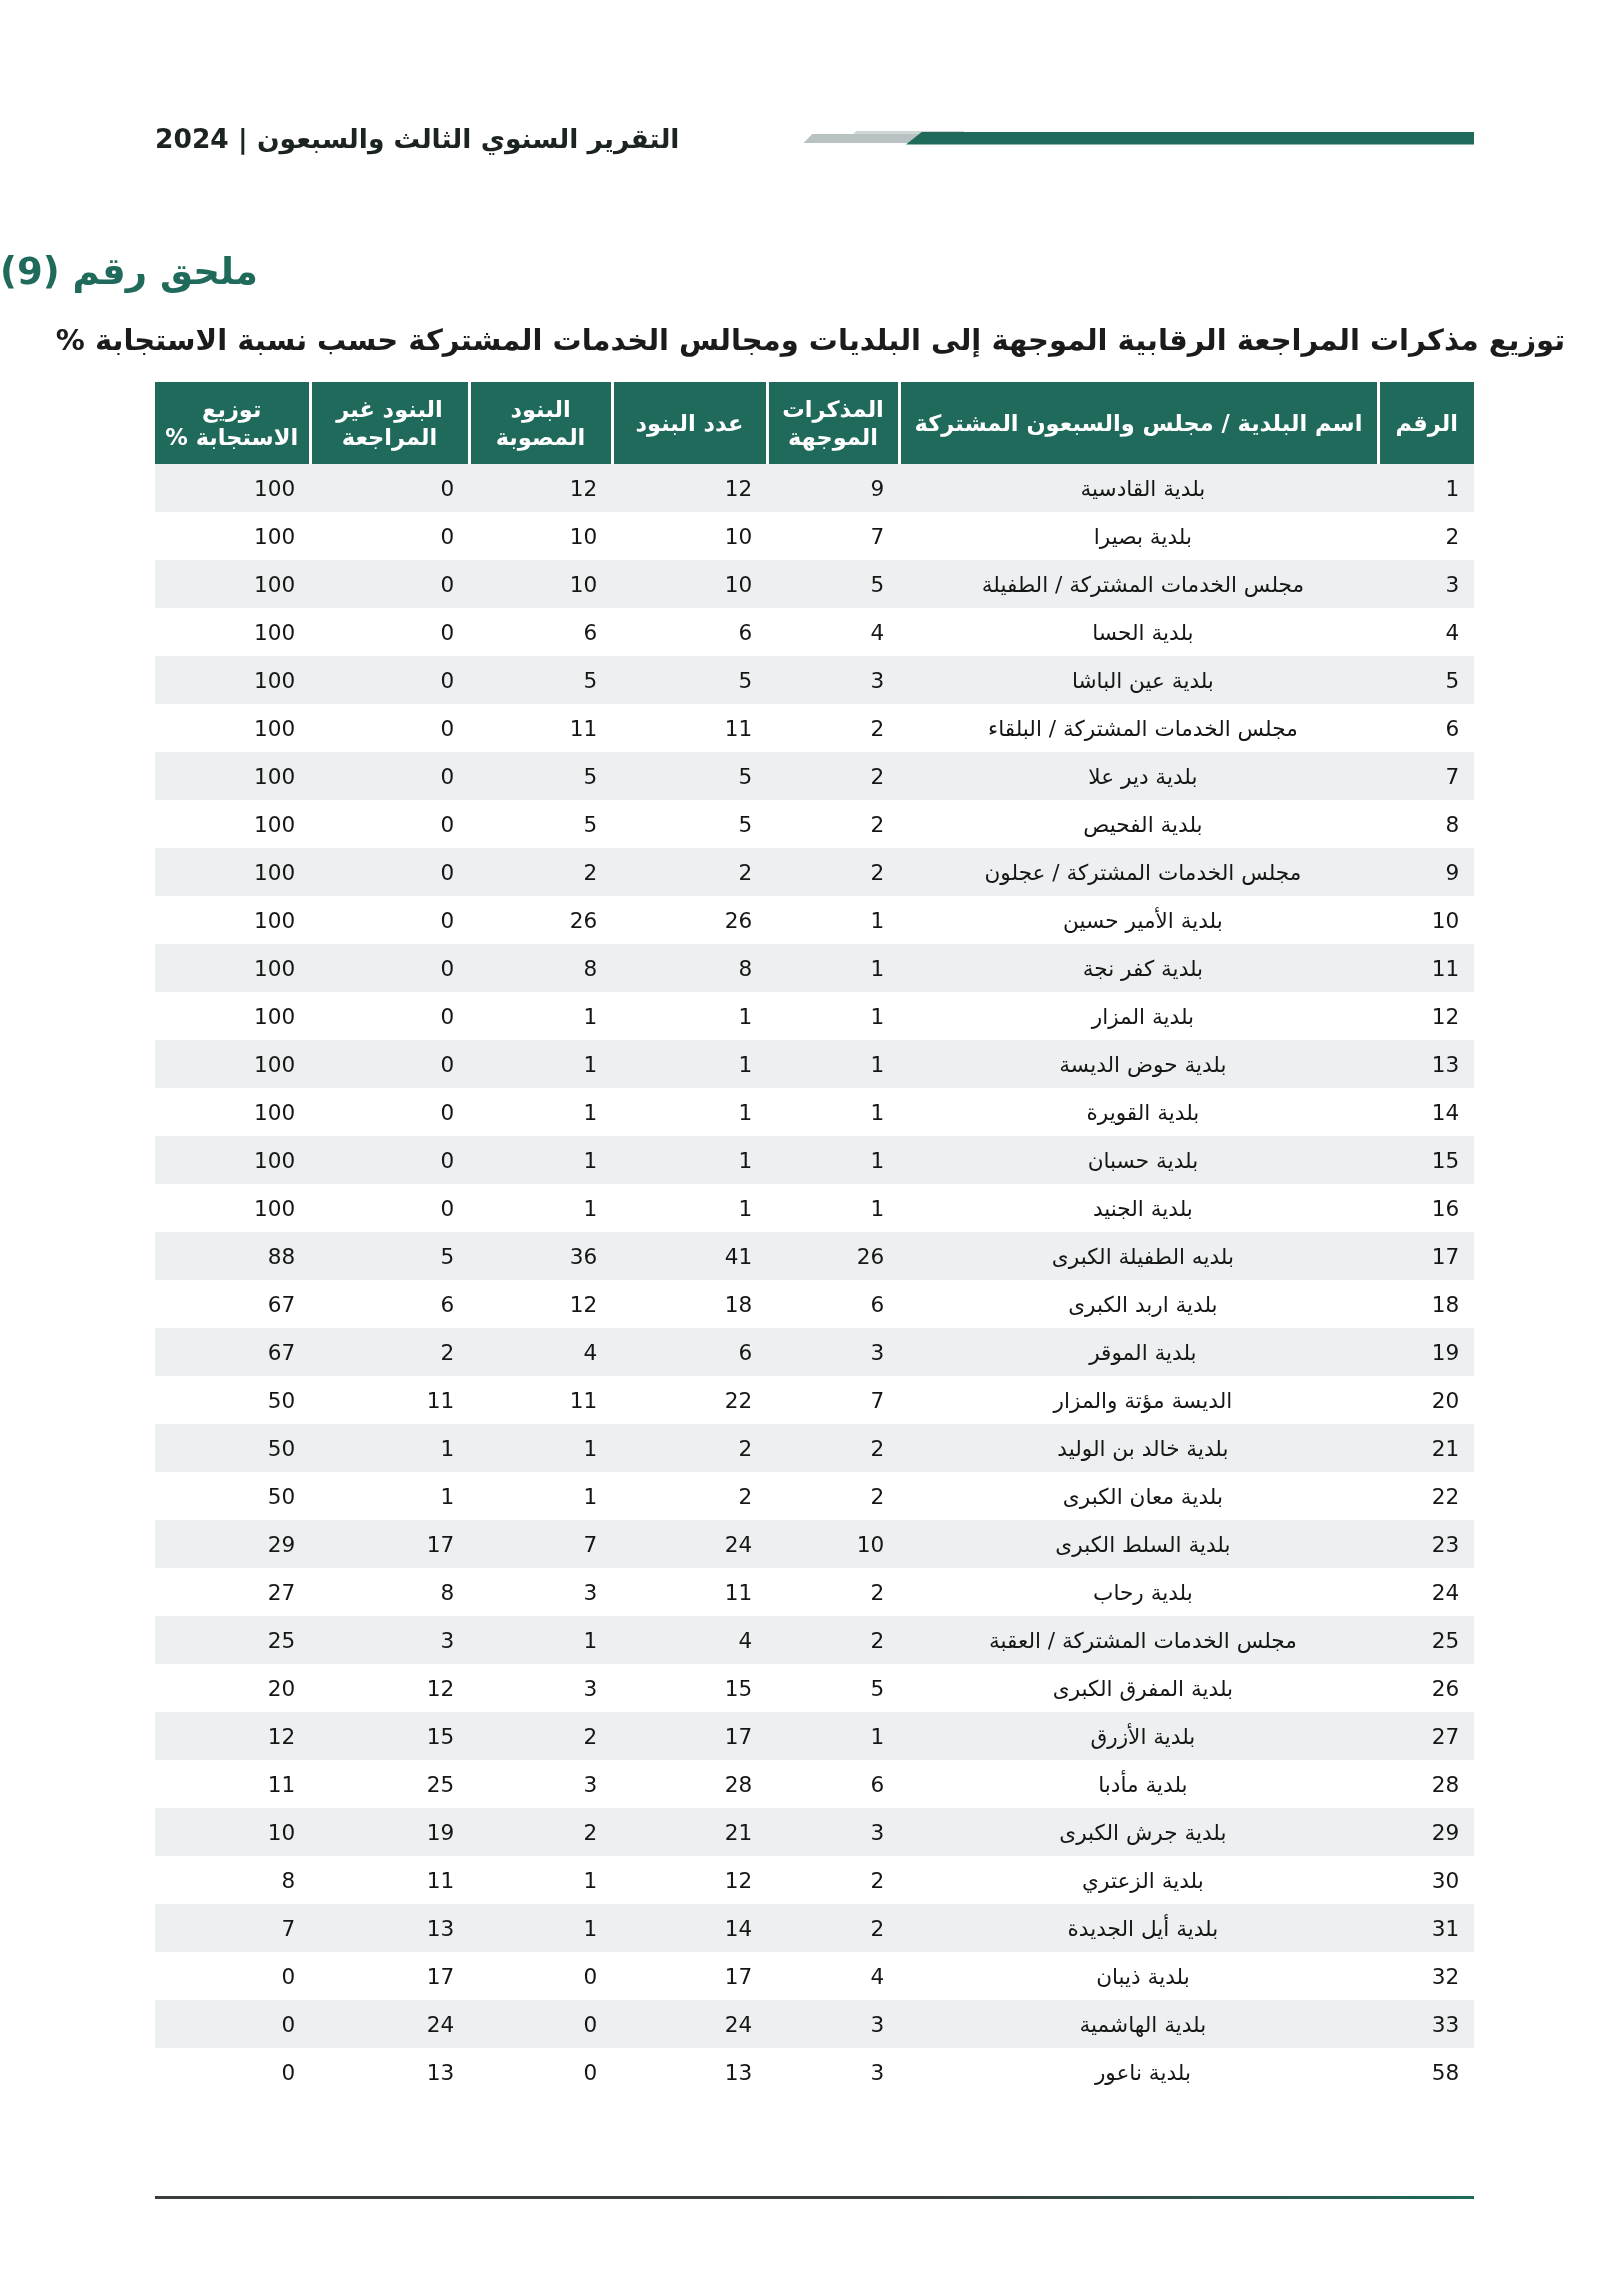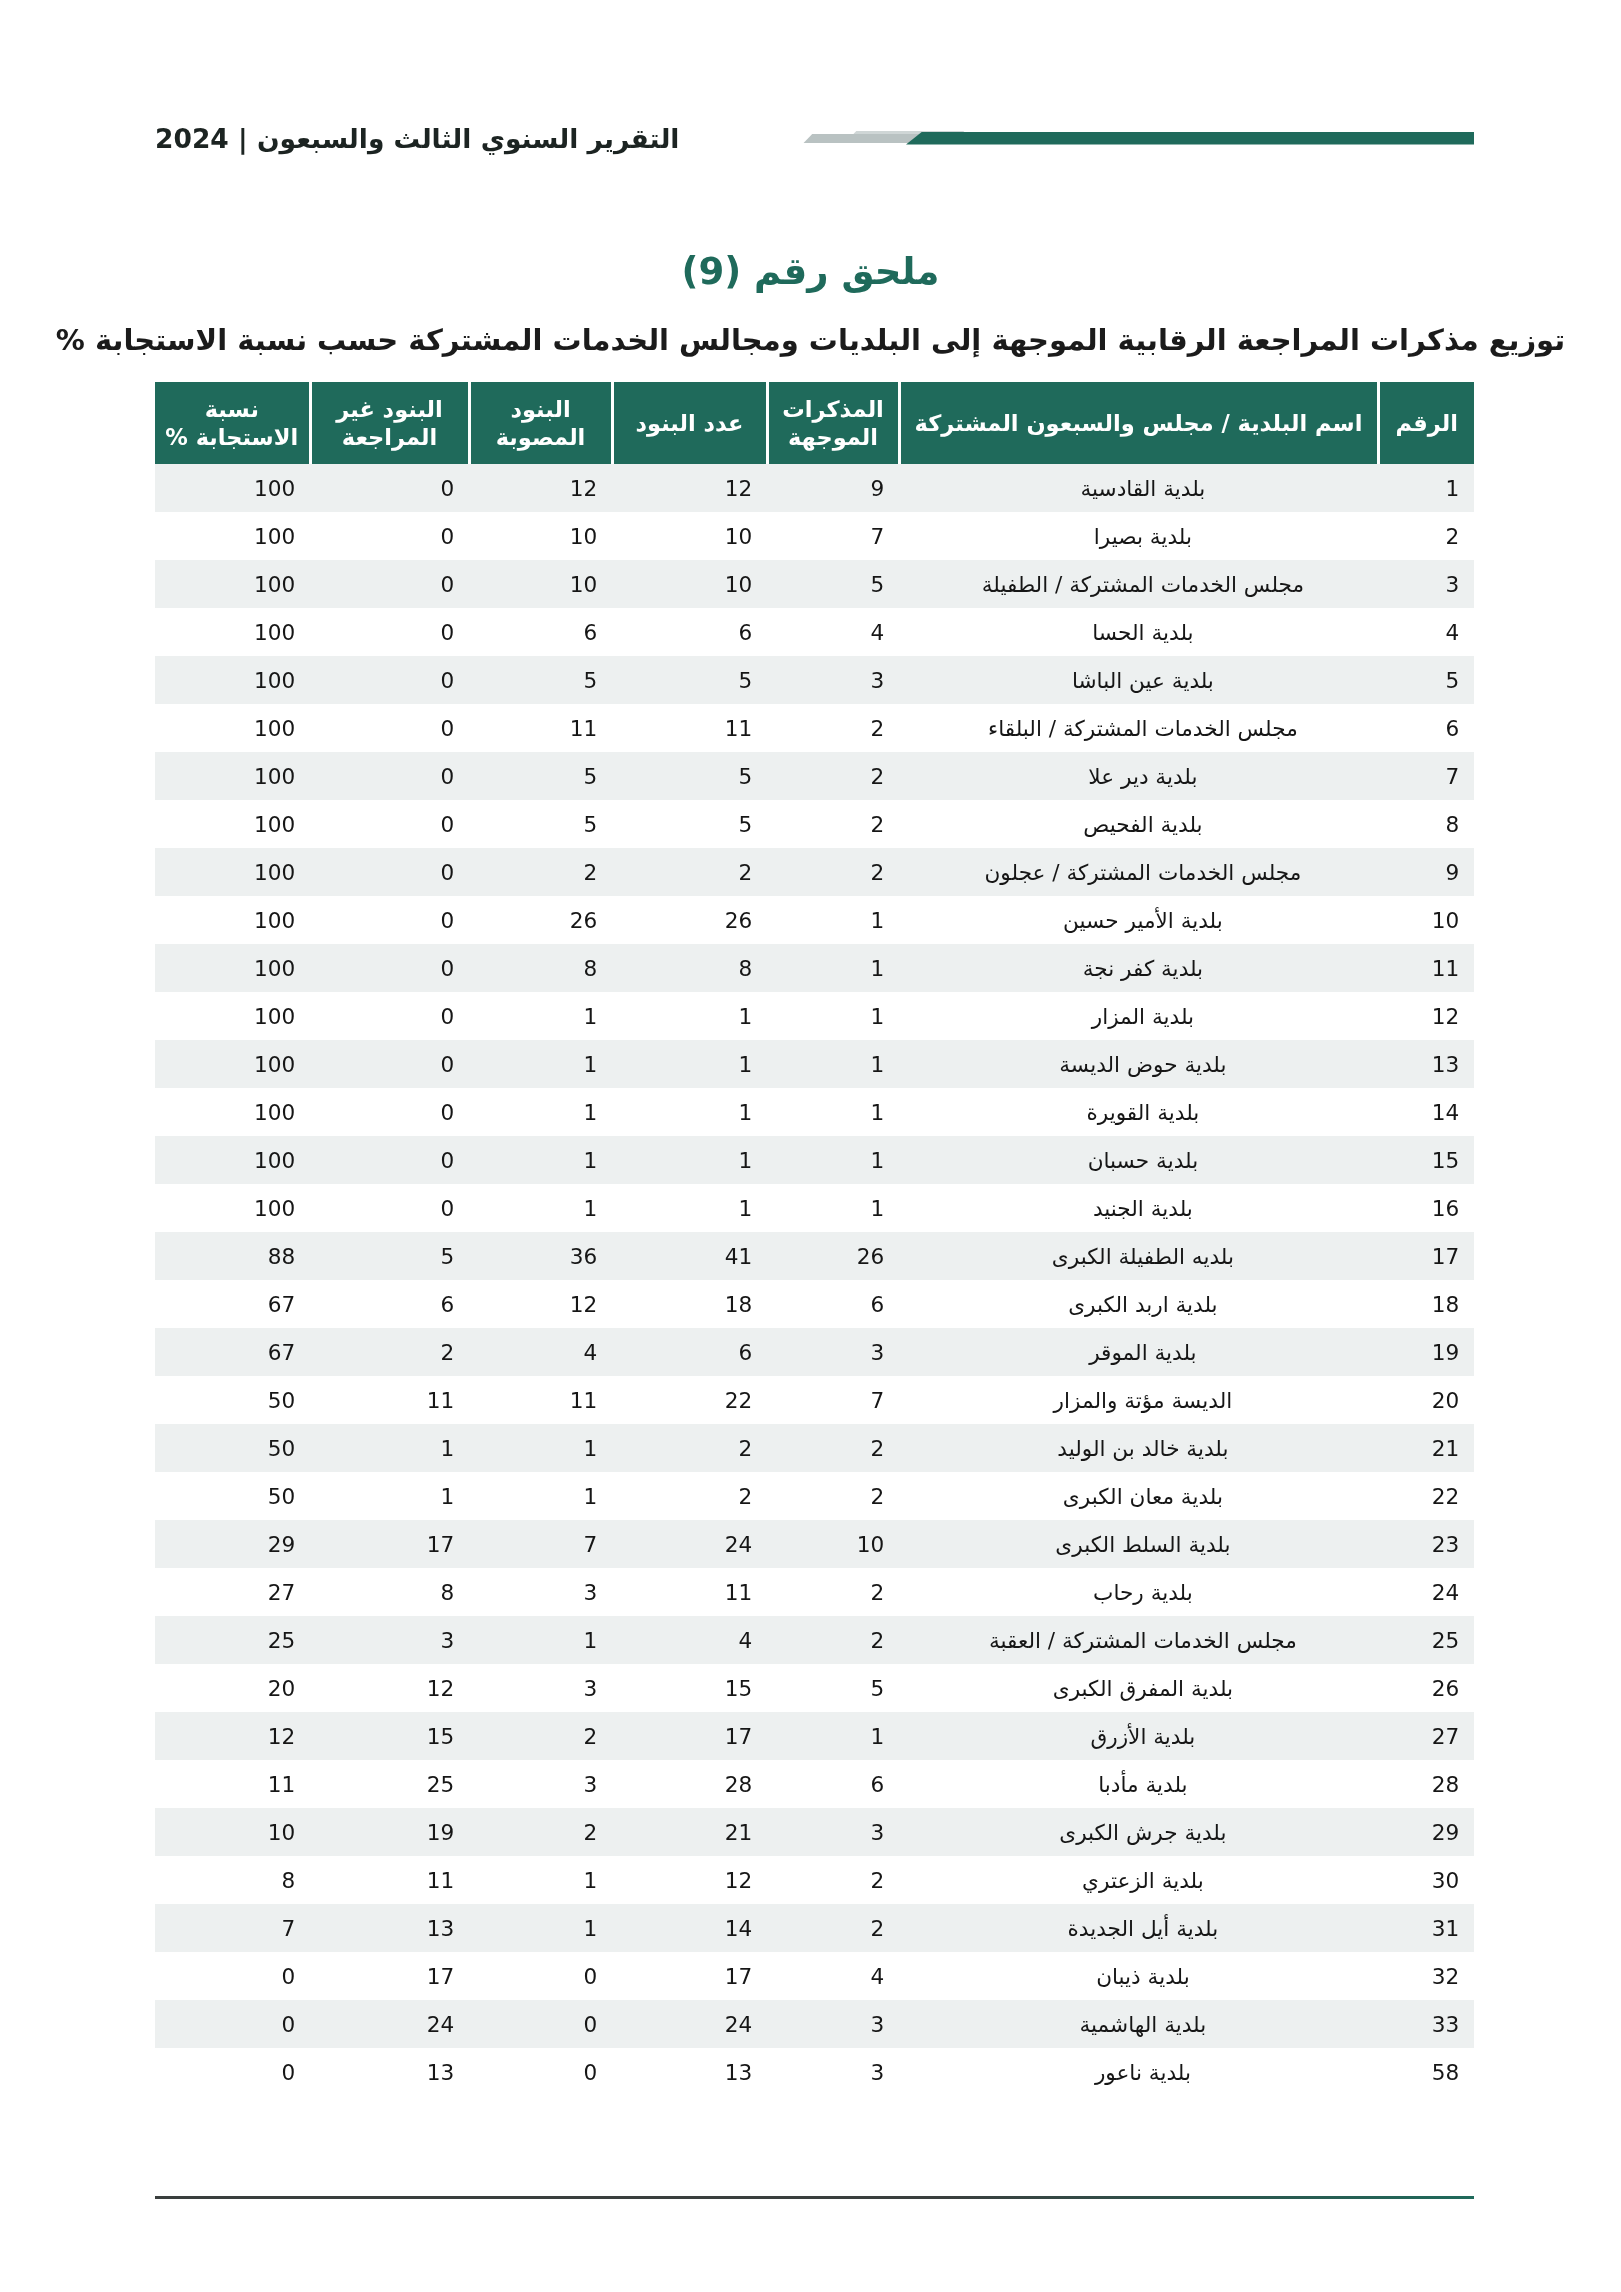--- a/index.html
+++ b/index.html
@@ -29,21 +29,21 @@
     background:#cfd6d6;transform:skewX(-44deg);
   }
   .bar-main{
     position:absolute;left:116px;right:0;top:2px;height:12.7px;
     background:var(--teal,#1f6a5b);
     clip-path:polygon(15.7px 0,100% 0,100% 100%,0 100%);
   }
   
   .appendix-title{
     position:absolute;top:250px;left:0;width:100%;
-    text-align:center;direction:rtl;
+    text-align:left;direction:rtl;
     font-size:37px;font-weight:bold;color:var(--teal,#1f6a5b);
   }
   .appendix-subtitle{
     position:absolute;top:323px;left:0;width:100%;
     text-align:center;direction:rtl;
     font-size:29px;font-weight:bold;color:#1b1b1b;
   }
   
   .table-wrap{position:absolute;left:155px;top:382px;}
   table.resp{
@@ -109,21 +109,21 @@
         <col class="c-response">
       </colgroup>
       <thead>
         <tr>
           <th>الرقم</th>
           <th>اسم البلدية / مجلس والسبعون المشتركة</th>
           <th>المذكرات الموجهة</th>
           <th>عدد البنود</th>
           <th>البنود المصوبة</th>
           <th>البنود غير المراجعة</th>
-          <th>نسبة الاستجابة %</th>
+          <th>توزيع الاستجابة %</th>
         </tr>
       </thead>
       <tbody>
           <tr class="alt">
             <td class="col-num">1</td>
             <td class="col-name">بلدية القادسية</td>
             <td class="col-memos">9</td>
             <td class="col-items">12</td>
             <td class="col-corrected">12</td>
             <td class="col-uncorrected">0</td>

